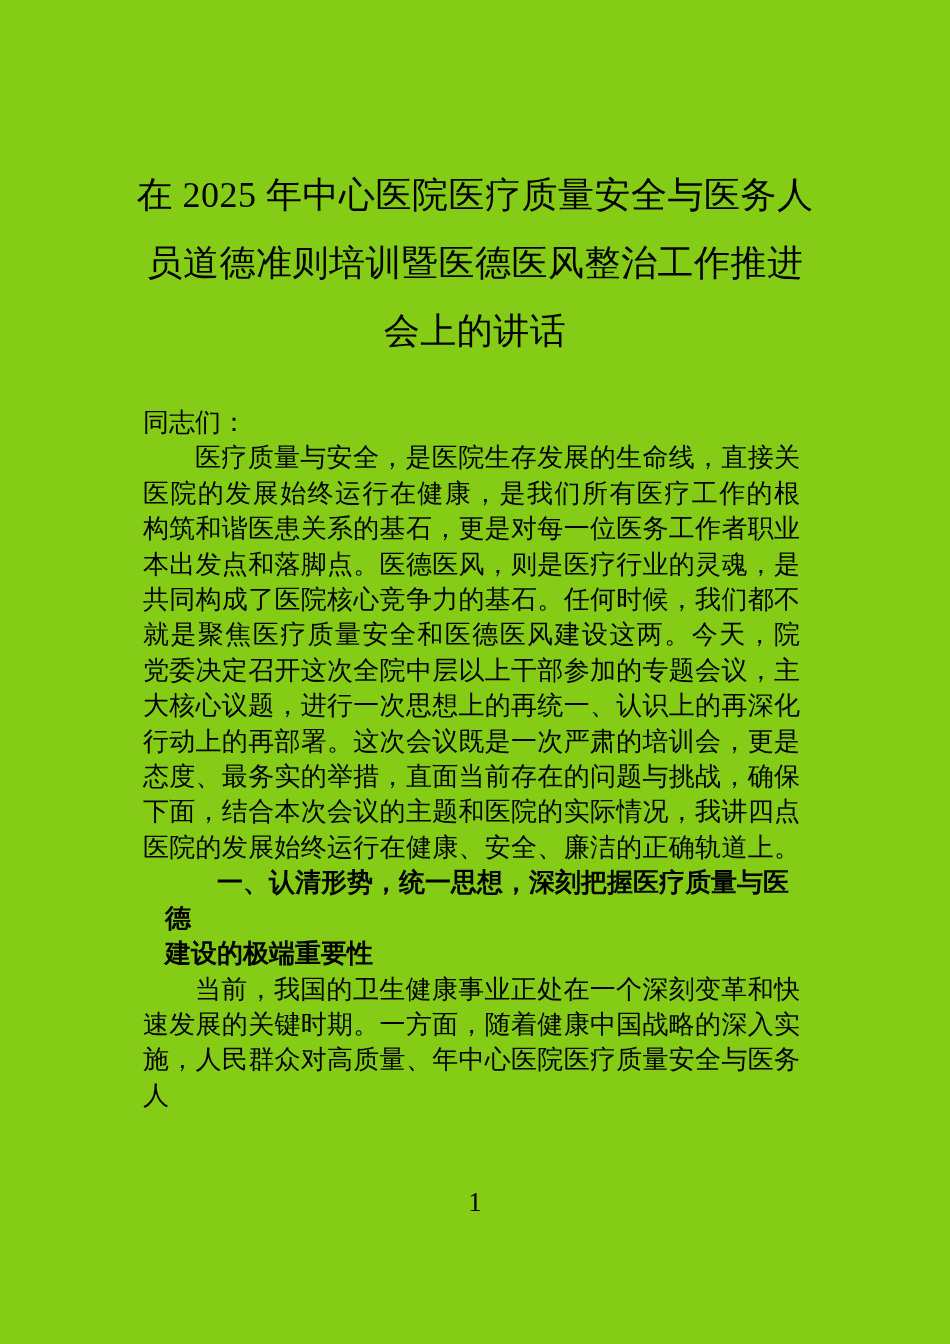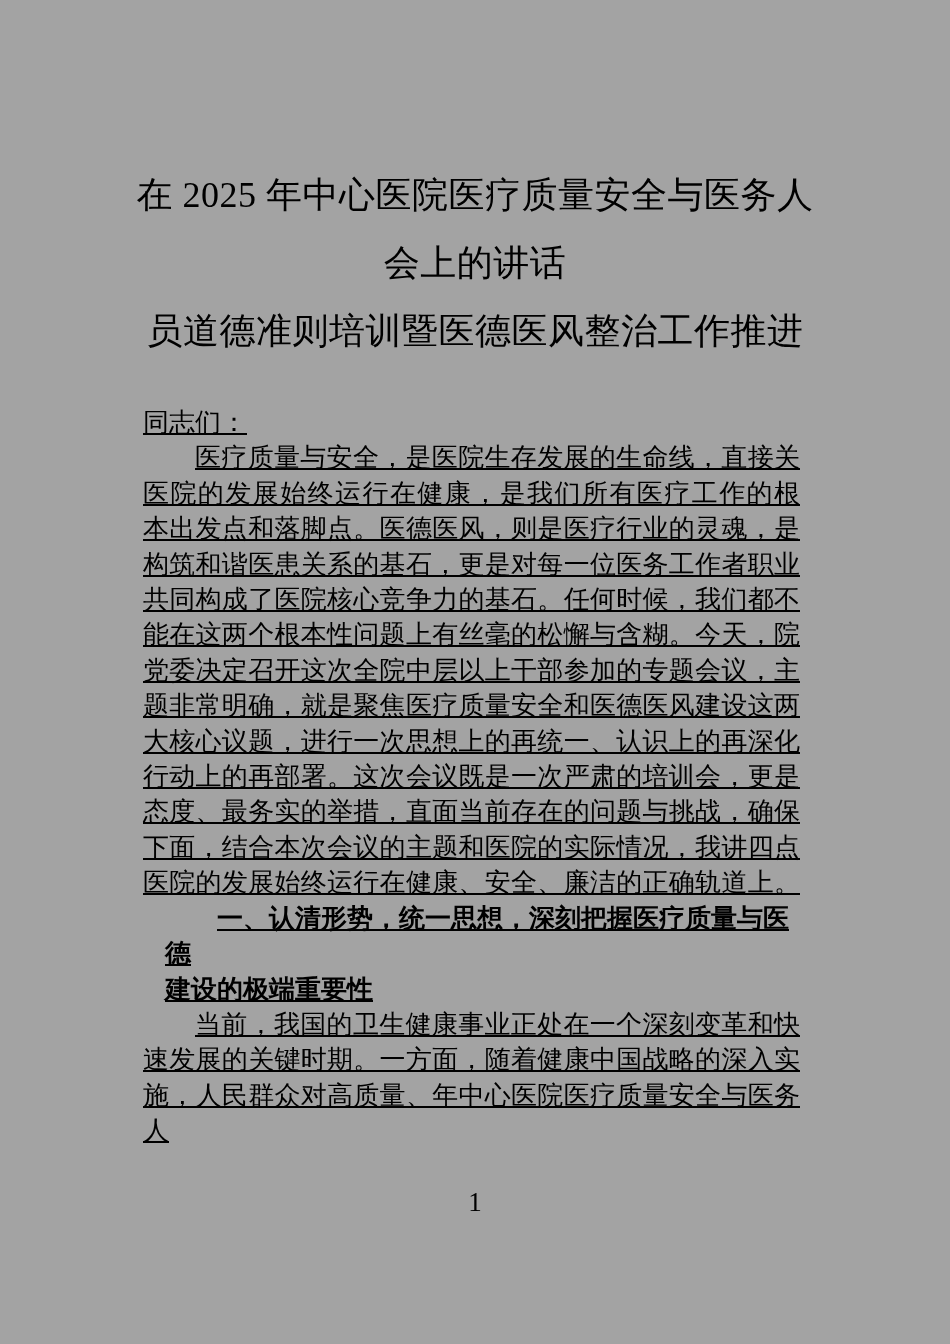--- a/index.html
+++ b/index.html
@@ -7,21 +7,21 @@
     width: 950px;
     height: 1344px;
     background: #ffffff;
     color: #000000;
     font-family: "Liberation Serif", sans-serif; 
   }
   .page {
     position: relative;
     width: 950px;
     height: 1344px;
-    background: #a3a3a3;
+    background: #84cc16;
     overflow: hidden;
   }
   .title-block {
     position: absolute;
     left: 0;
     top: 161px;
     width: 950px;
     font-size: 36px;
     line-height: 68px;
     font-weight: 500;
@@ -33,21 +33,21 @@
   }
   .body-block {
     position: absolute;
     left: 143px;
     top: 405px;
     width: 657px;
     font-size: 26px;
     line-height: 35.4px;
     font-weight: 400;
   }
-  .body-block .line { text-align: left; text-decoration: underline; }
+  .body-block .line { text-align: left; }
   .body-block .line.fill {
     text-align: justify;
     text-align-last: justify;
     -moz-text-align-last: justify;
     text-justify: inter-character;
   }
   .body-block .line.indent { text-indent: 52px; }
   .body-block .line.bold { font-weight: 700; margin-left: 22px; }
   .page-number {
     position: absolute;
@@ -58,33 +58,32 @@
     font-size: 27px;
     line-height: 36px;
   }
 </style>
 </head>
 <body>
 
 <div class="page">
   <div class="title-block">
       <div class="line">在 2025 年中心医院医疗质量安全与医务人</div>
+      <div class="line">员道德准则培训暨医德医风整治工作推进</div>
       <div class="line">会上的讲话</div>
-      <div class="line">员道德准则培训暨医德医风整治工作推进</div>
     </div>
   <div class="body-block">
       <div class="line">同志们：</div>
       <div class="line indent fill">医疗质量与安全，是医院生存发展的生命线，直接关</div>
       <div class="line fill">医院的发展始终运行在健康，是我们所有医疗工作的根</div>
+      <div class="line fill">构筑和谐医患关系的基石，更是对每一位医务工作者职业</div>
       <div class="line fill">本出发点和落脚点。医德医风，则是医疗行业的灵魂，是</div>
-      <div class="line fill">构筑和谐医患关系的基石，更是对每一位医务工作者职业</div>
       <div class="line fill">共同构成了医院核心竞争力的基石。任何时候，我们都不</div>
-      <div class="line fill">能在这两个根本性问题上有丝毫的松懈与含糊。今天，院</div>
+      <div class="line fill">就是聚焦医疗质量安全和医德医风建设这两。今天，院</div>
       <div class="line fill">党委决定召开这次全院中层以上干部参加的专题会议，主</div>
-      <div class="line fill">题非常明确，就是聚焦医疗质量安全和医德医风建设这两</div>
       <div class="line fill">大核心议题，进行一次思想上的再统一、认识上的再深化</div>
       <div class="line fill">行动上的再部署。这次会议既是一次严肃的培训会，更是</div>
       <div class="line fill">态度、最务实的举措，直面当前存在的问题与挑战，确保</div>
       <div class="line fill">下面，结合本次会议的主题和医院的实际情况，我讲四点</div>
       <div class="line fill">医院的发展始终运行在健康、安全、廉洁的正确轨道上。</div>
       <div class="line indent bold">一、认清形势，统一思想，深刻把握医疗质量与医德</div>
       <div class="line bold">建设的极端重要性</div>
       <div class="line indent fill">当前，我国的卫生健康事业正处在一个深刻变革和快</div>
       <div class="line fill">速发展的关键时期。一方面，随着健康中国战略的深入实</div>
       <div class="line fill">施，人民群众对高质量、年中心医院医疗质量安全与医务人</div>

